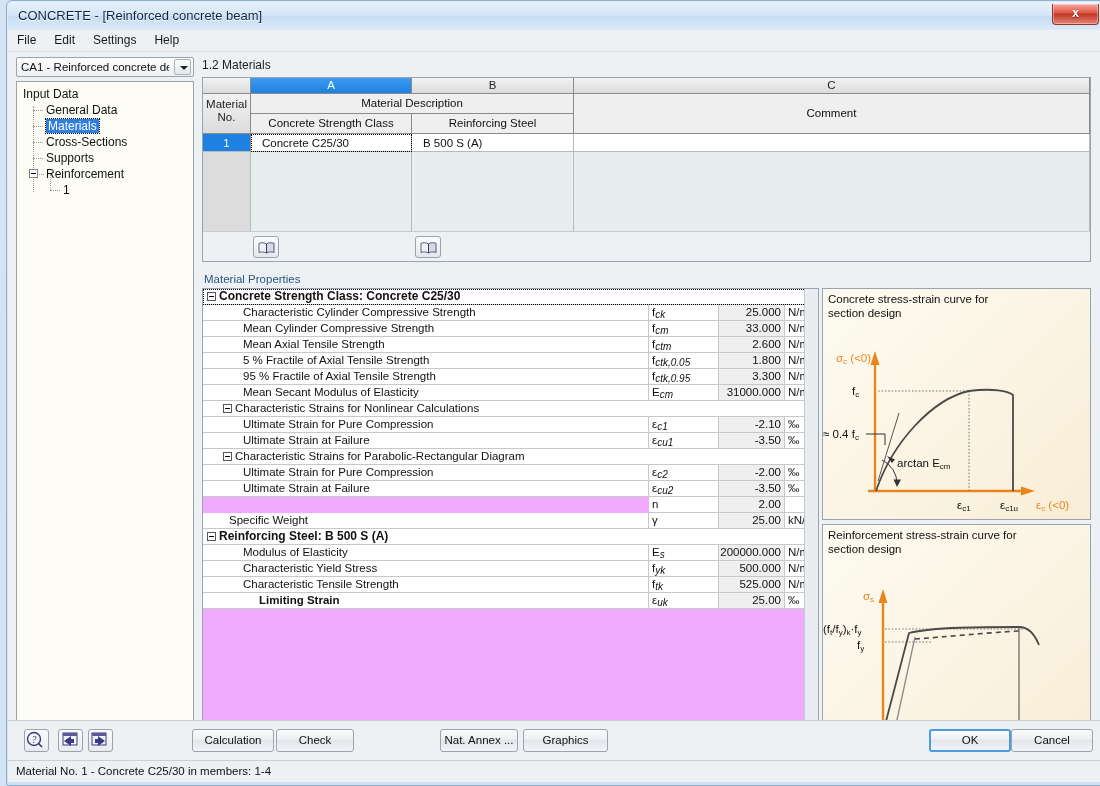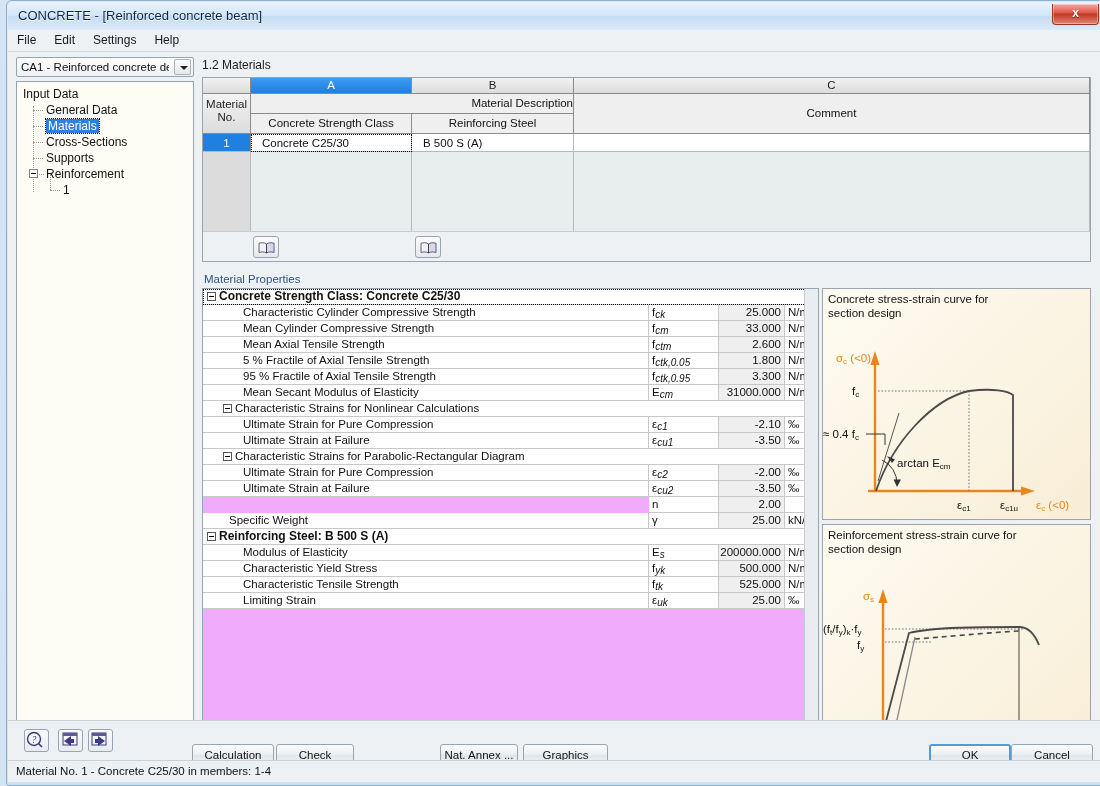--- a/index.html
+++ b/index.html
@@ -231,21 +231,20 @@
   .bottombar {
     position:absolute; left:1px; top:719px; width:1096px; height:40px;
     background:#eef1f4; border-top:1px solid #c9d0d6;
   }
   .btn {
     position:absolute; height:23px;
     background: linear-gradient(180deg,#fbfbfc 0%,#eceff2 45%,#e2e6eb 50%,#f2f4f7 100%);
     border:1px solid #9aa4ae; border-radius:3px;
     font-size:11.5px; color:#111; text-align:center; line-height:21px;
     cursor:pointer;
-    margin-top:15px;
   }
   .btn.default {
     border:2px solid #4a9de0; line-height:19px;
   }
   .icon-btn {
     position:absolute; top:8px; width:25px; height:23px;
     background: linear-gradient(180deg,#fbfbfc 0%,#e8ebef 100%);
     border:1px solid #9aa4ae; border-radius:3px; cursor:pointer;
   }
   .statusbar {
@@ -323,21 +322,21 @@
         <div class="gcol-hdr" style="left:0; width:48px;"></div>
         <div class="gcol-hdr active" style="left:48px; width:161px;">A</div>
         <div class="gcol-hdr" style="left:209px; width:162px;">B</div>
         <div class="gcol-hdr" style="left:371px; width:516px;">C</div>
 
         <div class="grow-hdr" style="left:0; top:16px; width:48px; height:40px; line-height:13px; padding-top:4px;">
           <div>Material</div>
           <div>No.</div>
         </div>
 
-        <div class="ghdr2" style="left:48px; top:16px; width:323px; height:20px; line-height:19px;text-align:right;">Material Description</div>
+        <div class="ghdr2" style="left:48px; top:16px; width:323px; height:20px; line-height:19px;">Material Description</div>
 
         <div class="ghdr2" style="left:371px; top:16px; width:516px; height:40px; line-height:39px;">Comment</div>
 
         <div class="ghdr2" style="left:48px; top:36px; width:161px; height:20px; line-height:19px;">Concrete Strength Class</div>
         <div class="ghdr2" style="left:209px; top:36px; width:162px; height:20px; line-height:19px;">Reinforcing Steel</div>
 
         <div class="grow-num" style="left:0; top:56px; width:48px; height:18px;">1</div>
         <div class="gcell focus" style="left:48px; top:56px; width:161px; height:18px;">Concrete C25/30</div>
         <div class="gcell" style="left:209px; top:56px; width:162px; height:18px;">B 500 S (A)</div>
         <div class="gcell" style="left:371px; top:56px; width:516px; height:18px;"></div>
@@ -467,21 +466,21 @@
               <div class="val">500.000</div>
               <div class="unit">N/mm<sup>2</sup></div>
             </div>
             <div class="mp-row" style="top: 288px;">
               <div class="desc" style="padding-left: 40px;">Characteristic Tensile Strength</div>
               <div class="sym">f<sub>tk</sub></div>
               <div class="val">525.000</div>
               <div class="unit">N/mm<sup>2</sup></div>
             </div>
             <div class="mp-row" style="top: 304px;">
-              <div class="desc" style="padding-left: 40px;">Limiting Strain</div>
+              <div class="desc" style="padding-left: 56px; font-weight: bold;">Limiting Strain</div>
               <div class="sym">ε<sub>uk</sub></div>
               <div class="val">25.00</div>
               <div class="unit">‰</div>
             </div>
           </div>
         <div class="mp-scroll">
             <div class="thumb"></div>
           </div>
       </div>
 

